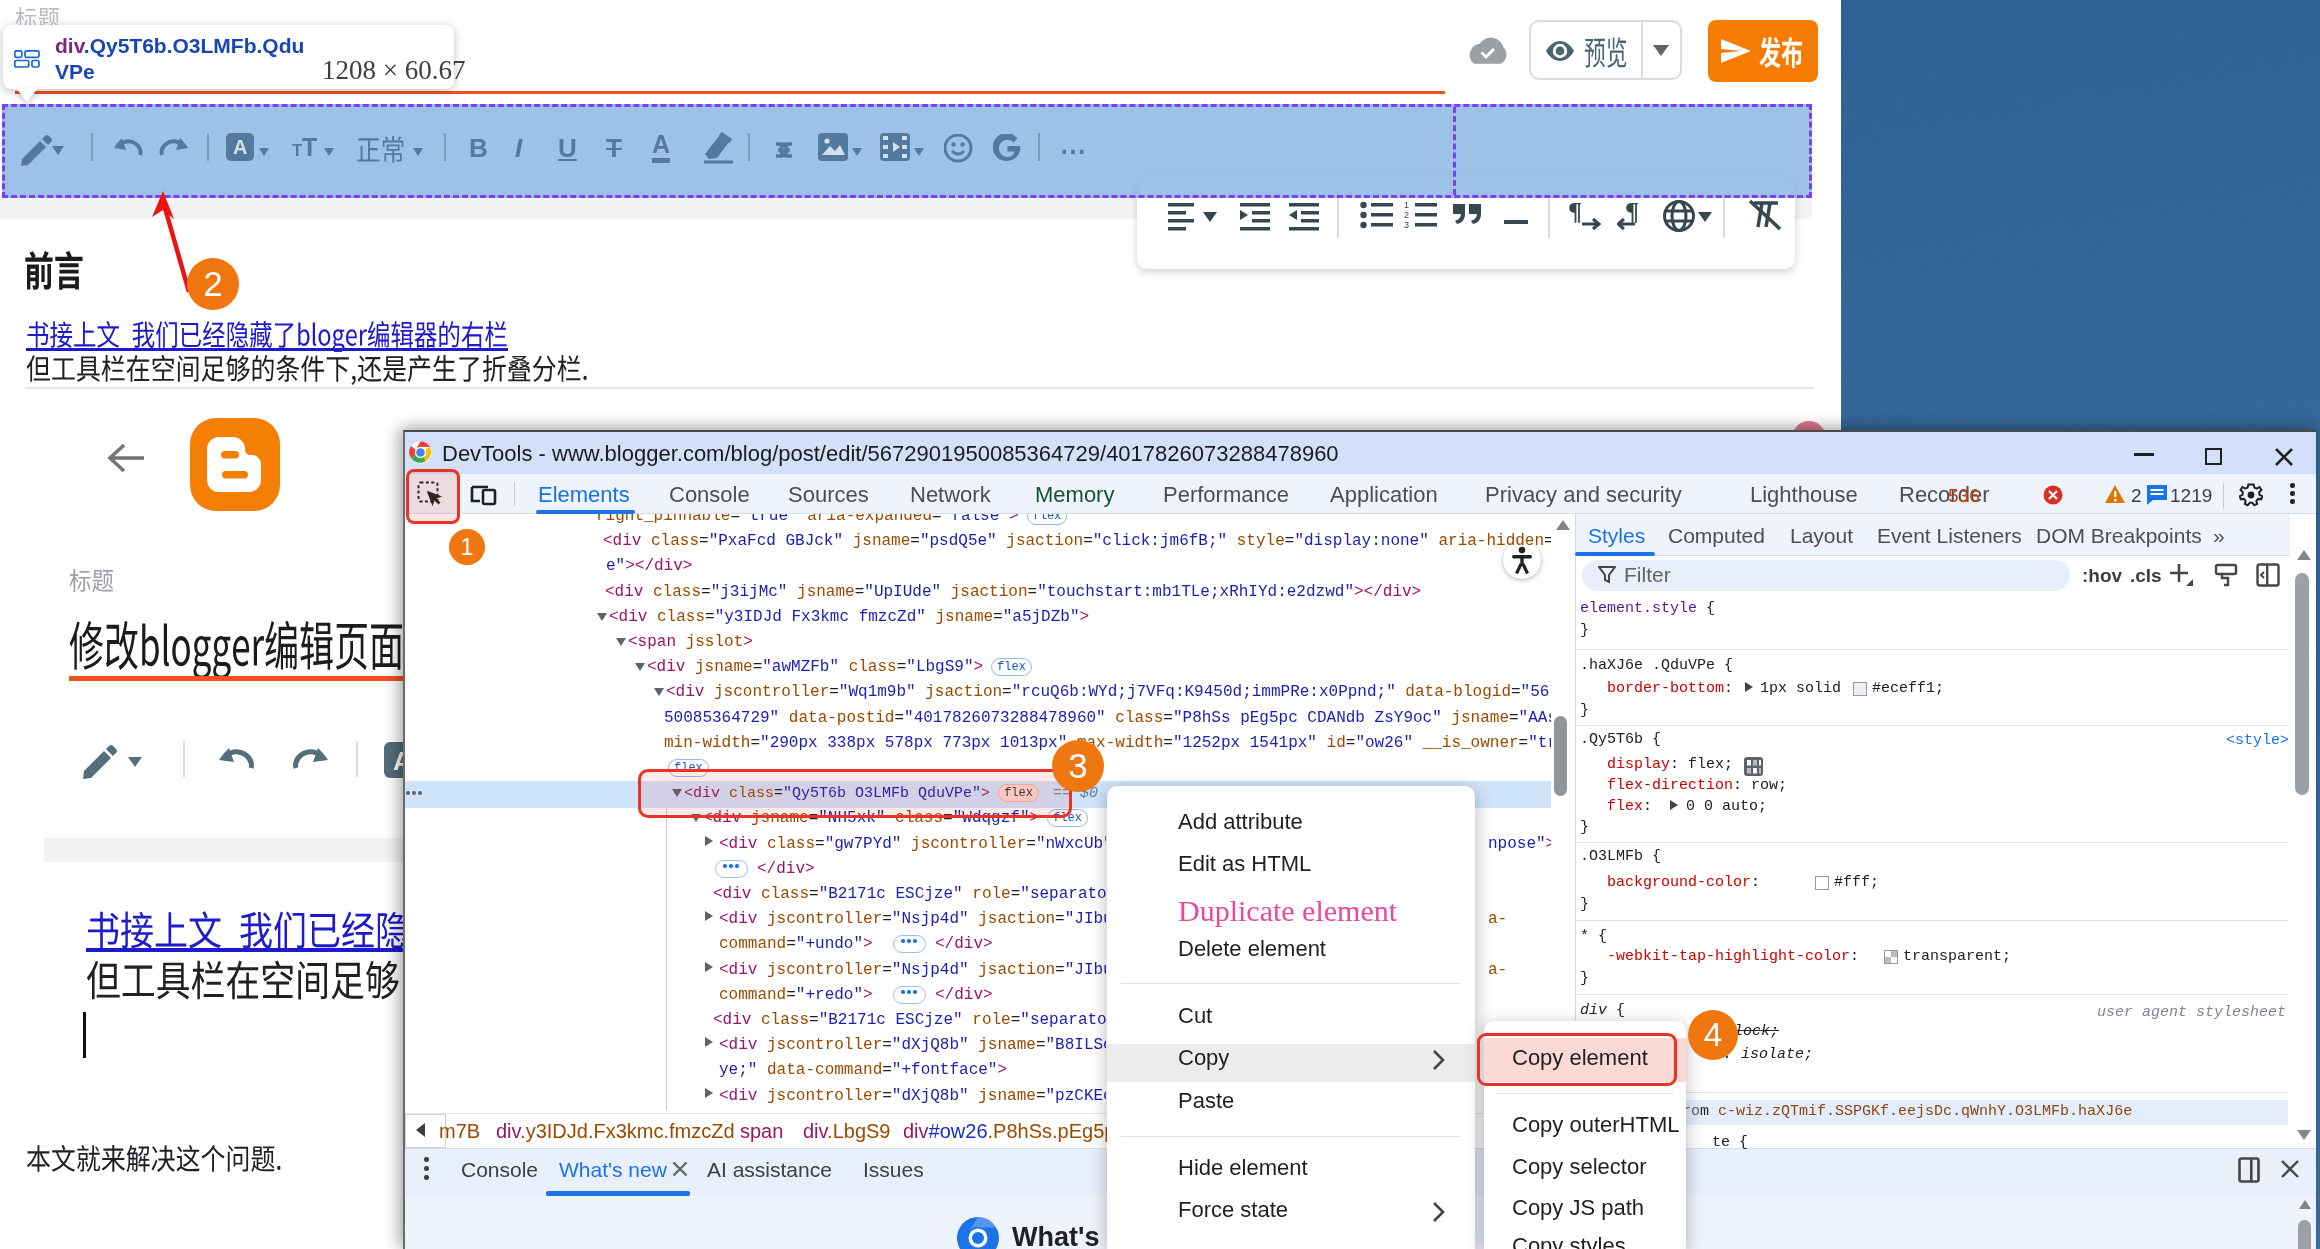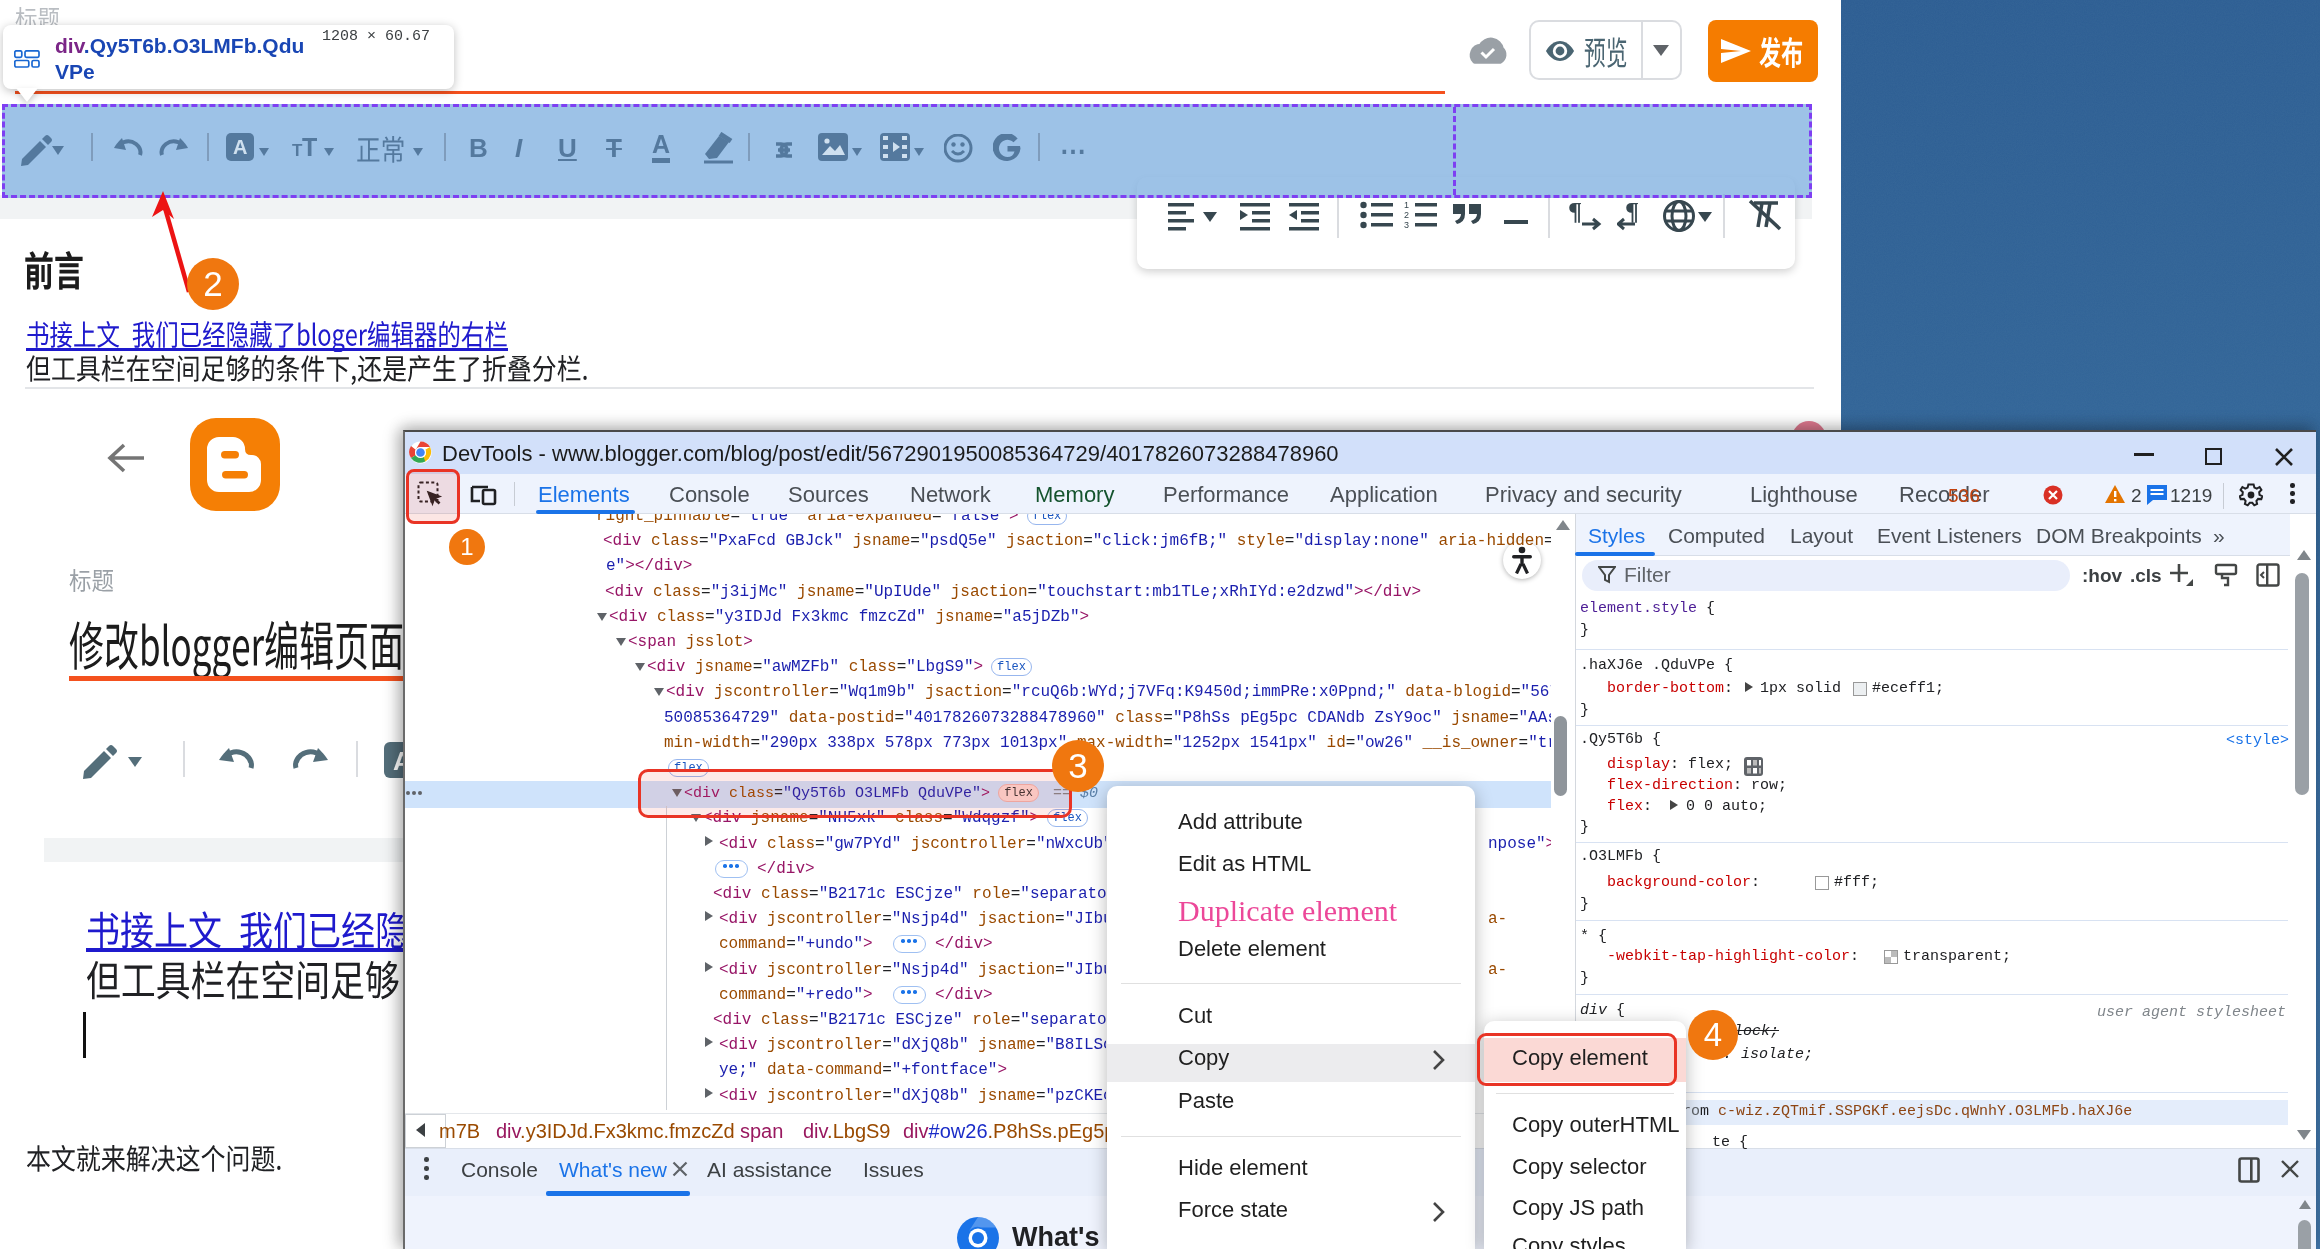--- a/index.html
+++ b/index.html
@@ -303,21 +303,21 @@
 box-shadow:0 2px 10px rgba(0,0,0,0.25);z-index:40"></div>
 <div class="abs" style="left:16px;top:88px;width:0;height:0;border-top:14px solid #fff;border-left:11px solid transparent;border-right:11px solid transparent;z-index:41;filter:drop-shadow(0 3px 3px rgba(0,0,0,0.2))"></div>
     <div class="abs" style="left:14px;top:50px;z-index:42"><svg width="26" height="18">
 <rect x="0.8" y="0.8" width="7" height="6.5" rx="1.5" fill="none" stroke="#1967d2" stroke-width="1.7"></rect>
 <rect x="11" y="0.8" width="14" height="6.5" rx="1.5" fill="none" stroke="#1967d2" stroke-width="1.7"></rect>
 <rect x="0.8" y="10.5" width="14" height="6.5" rx="1.5" fill="none" stroke="#1967d2" stroke-width="1.7"></rect>
 <rect x="18" y="10.5" width="7" height="6.5" rx="1.5" fill="none" stroke="#1967d2" stroke-width="1.7"></rect>
 </svg></div>
     <div class="abs" style="left:55px;top:33px;z-index:42;font-size:21px;font-weight:bold;line-height:26px;font-family:Liberation Sans">
 <span style="color:#7b2687">div</span><span style="color:#1946b4">.Qy5T6b.O3LMFb.Qdu</span><br><span style="color:#1946b4">VPe</span></div>
-    <div class="abs" style="left:322px;top:28px;z-index:42;font-size:15px;color:#3c4043;font-family:Liberation Mono, monospace">1208 × 60.67</div>
+    <div class="abs" style="left:322px;top:55px;z-index:42;font-size:27px;color:#3c4043;font-family:Liberation Serif, serif">1208 × 60.67</div>
     <div class="abs" style="left:1792px;top:421px;width:34px;height:34px;border-radius:50%;background:#e07a90"></div>
     <div class="abs" style="left:403px;top:430px;width:1913px;height:819px;background:#fff;
 border-top:2px solid #4a4a4a;border-left:2px solid #6a6a6a;box-sizing:border-box;z-index:10;overflow:hidden;
 box-shadow:-6px 0 14px rgba(0,0,0,0.22),0 -5px 14px rgba(0,0,0,0.18)">
 </div>
     <div class="abs" style="z-index:11;left:405px;top:432px;width:1911px;height:42px;background:#d2e0fa"></div>
     <div class="abs" style="left:409px;top:441px;z-index:12"><svg width="23" height="23">
 <circle cx="11.5" cy="11.5" r="11" fill="#fff"></circle>
 <path d="M11.5 0.5 A11 11 0 0 1 21.02 6 L11.5 6 A5.5 5.5 0 0 0 6.74 8.75 Z" fill="#ea4335"></path>
 <path d="M2 5 L6.74 8.75 A5.5 5.5 0 0 0 6.74 14.25 L1.98 17 A11 11 0 0 1 2 5 Z" fill="#ea4335"></path>

